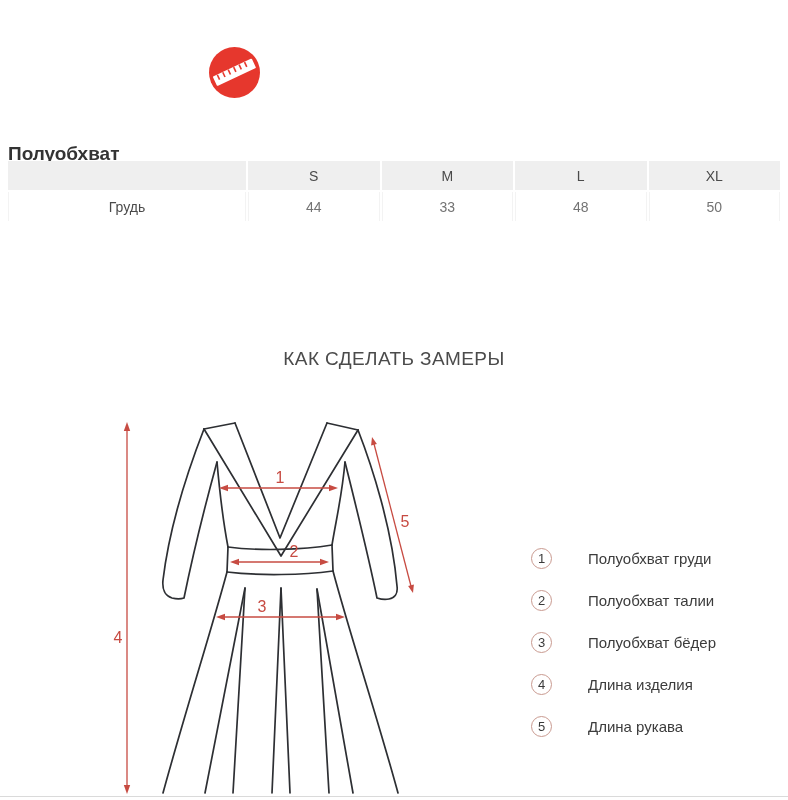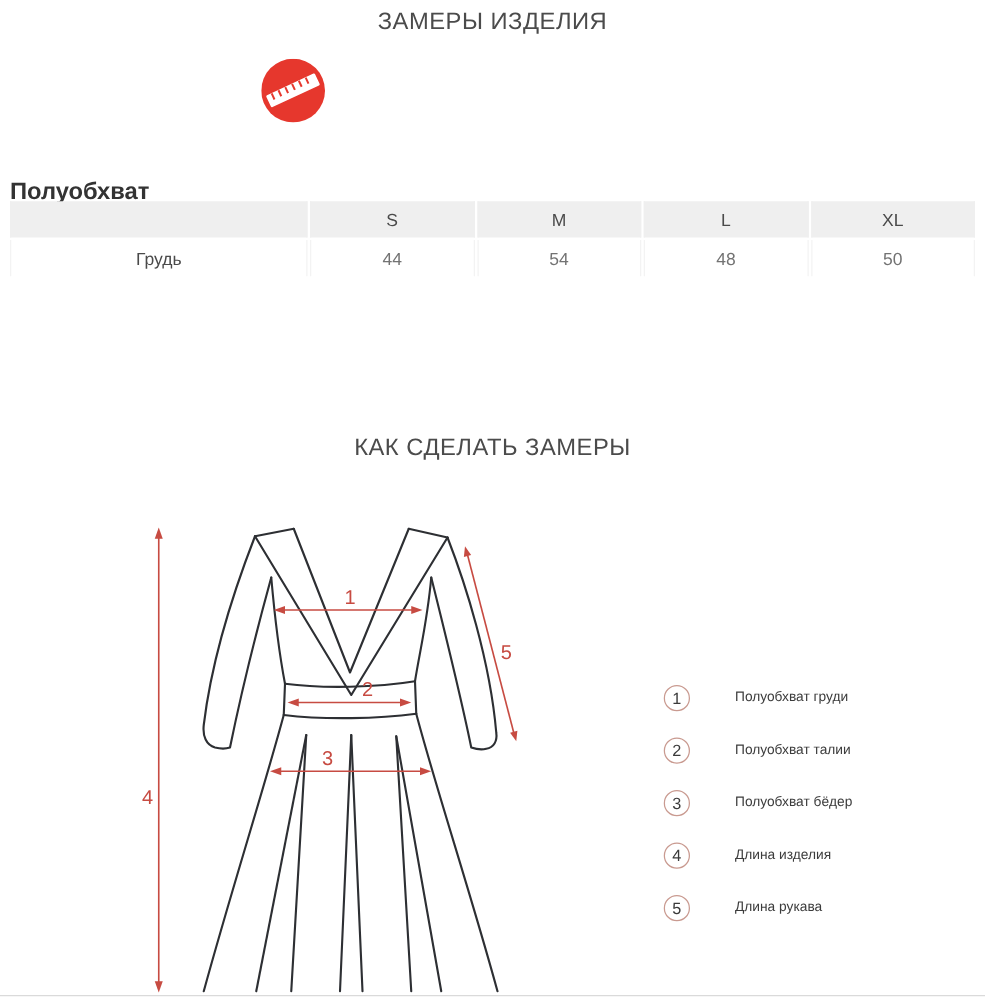--- a/index.html
+++ b/index.html
@@ -48,30 +48,29 @@
 
   .diagram-svg { position:absolute; left:0; top:400px; }
 
   .legend { position:absolute; left:531px; top:547px; display:flex; flex-direction:column; gap:20px; }
   .legend-item { display:flex; align-items:center; height:22px; }
   .legend-num {
     width:21px; height:21px; border:1px solid #c99a90; border-radius:50%;
     display:flex; align-items:center; justify-content:center;
     font-size:13px; color:#3a3a3a; flex:0 0 auto;
   }
-  .legend-label { margin-left:36px; font-size:11px; color:#3c3c3c; white-space:nowrap; }
+  .legend-label { margin-left:36px; font-size:15px; color:#3c3c3c; white-space:nowrap; }
 
   .bottom-rule { position:absolute; left:0; top:796px; width:100%; height:1px; background:#dadada; }
 </style>
 </head>
 <body>
 
 <div class="page">
 
-  <div id="title1" class="sec-title">ЗАМЕРЫ ИЗДЕЛИЯ</div>
 
   <div class="ruler-badge">
     <svg width="51" height="51" viewBox="0 0 51 51">
       <circle cx="25.5" cy="25.5" r="25.5" fill="#e6372d"></circle>
       <g transform="rotate(-25 25.5 25.5)">
         <rect x="4" y="20" width="43" height="10.5" rx="1" fill="#ffffff"></rect>
         <g stroke="#e6372d" stroke-width="1.6">
           <line x1="9" y1="20.3" x2="9" y2="25.6"></line>
           <line x1="15" y1="20.3" x2="15" y2="25.6"></line>
           <line x1="21" y1="20.3" x2="21" y2="25.6"></line>
@@ -98,21 +97,21 @@
         <tr class="gray">
       <th></th>
       <th>S</th>
       <th>M</th>
       <th>L</th>
       <th>XL</th>
     </tr>
     <tr>
       <td class="rowlabel">Грудь</td>
       <td class="val">44</td>
-      <td class="val">54</td>
+      <td class="val">33</td>
       <td class="val">48</td>
       <td class="val">50</td>
     </tr>
   </tbody>
     </table>
 
 
   <div id="title2" class="sec-title">КАК СДЕЛАТЬ ЗАМЕРЫ</div>
 
   <svg class="diagram-svg" width="480" height="400" viewBox="0 400 480 400">

